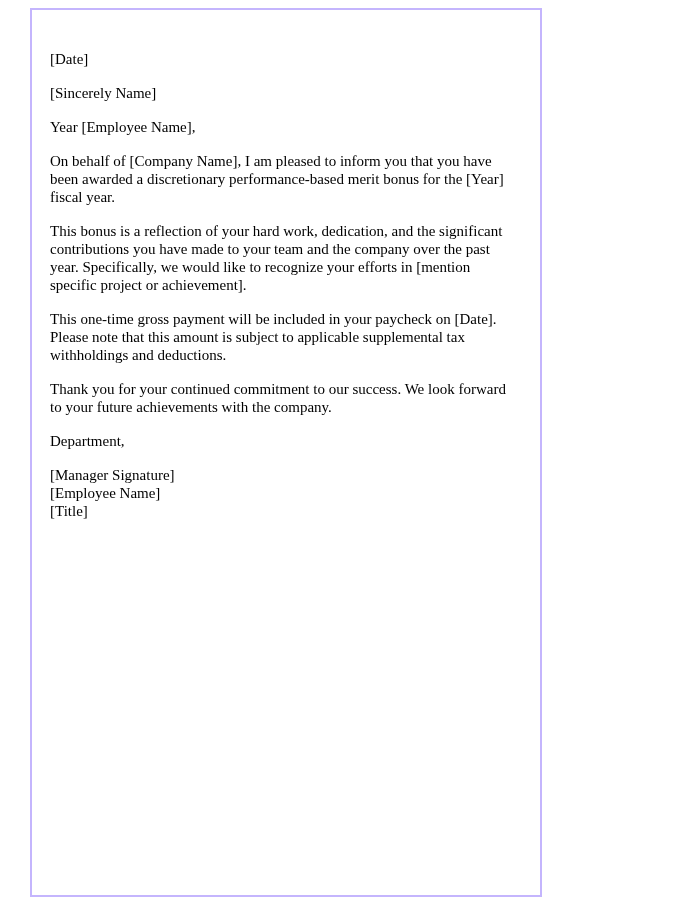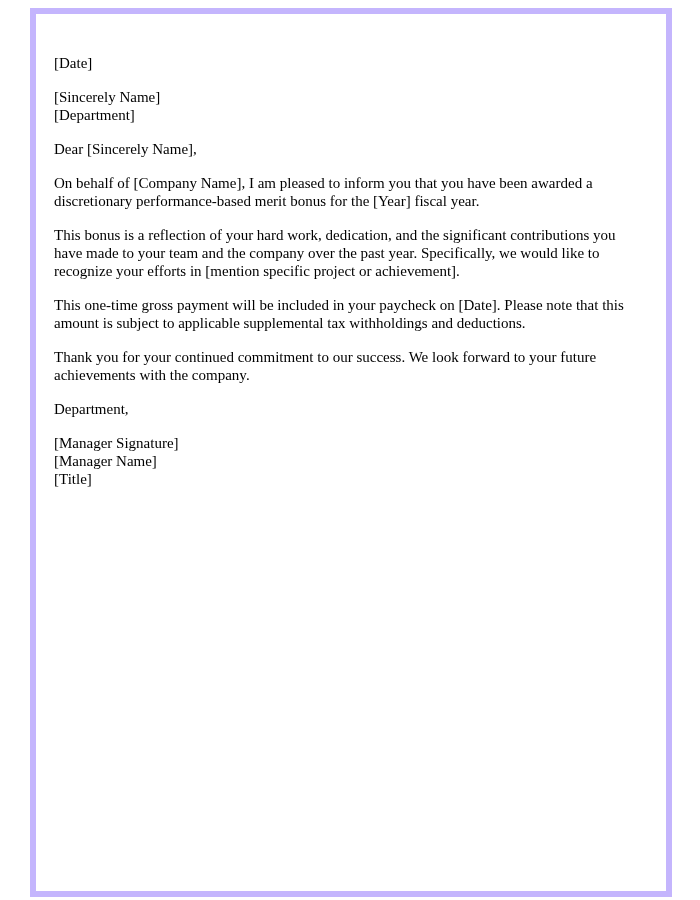--- a/index.html
+++ b/index.html
@@ -11,23 +11,23 @@
     width: 700px;
     height: 900px;
     position: relative;
     font-family: "Liberation Serif", serif;
     color: #000000;
   }
   .page {
     position: absolute;
     left: 30px;
     top: 8px;
-    width: 642px;
+    width: 512px;
     height: 889px;
-    border: 6px solid #c4b5fd;
+    border: 2px solid #c4b5fd;
     box-sizing: border-box;
     padding: 40px 26px 0 18px;
     background: #ffffff;
   }
   .line {
     font-size: 15px;
     line-height: 18px;
     margin: 0;
   }
   .block {
@@ -46,40 +46,39 @@
 <body>
 
 <div class="page">
 
   <div class="block">
     <div class="line">[Date]</div>
   </div>
 
   <div class="block">
     <div class="line">[Sincerely Name]</div>
-    <div class="line">[Department]</div>
   </div>
 
   <div class="block">
-    <div class="line">Dear [Sincerely Name],</div>
+    <div class="line">Year [Employee Name],</div>
   </div>
 
   <p class="para">On behalf of [Company Name], I am pleased to inform you that you have been awarded a discretionary performance-based merit bonus for the [Year] fiscal year.</p>
 
   <p class="para">This bonus is a reflection of your hard work, dedication, and the significant contributions you have made to your team and the company over the past year. Specifically, we would like to recognize your efforts in [mention specific project or achievement].</p>
 
 
   <p class="para">This one-time gross payment will be included in your paycheck on [Date]. Please note that this amount is subject to applicable supplemental tax withholdings and deductions.</p>
 
 
   <p class="para">Thank you for your continued commitment to our success. We look forward to your future achievements with the company.</p>
 
   <div class="block">
     <div class="line">Department,</div>
   </div>
 
   <div class="block">
     <div class="line">[Manager Signature]</div>
-    <div class="line">[Manager Name]</div>
+    <div class="line">[Employee Name]</div>
     <div class="line">[Title]</div>
   </div>
 
 </div>
 
 </body></html>

